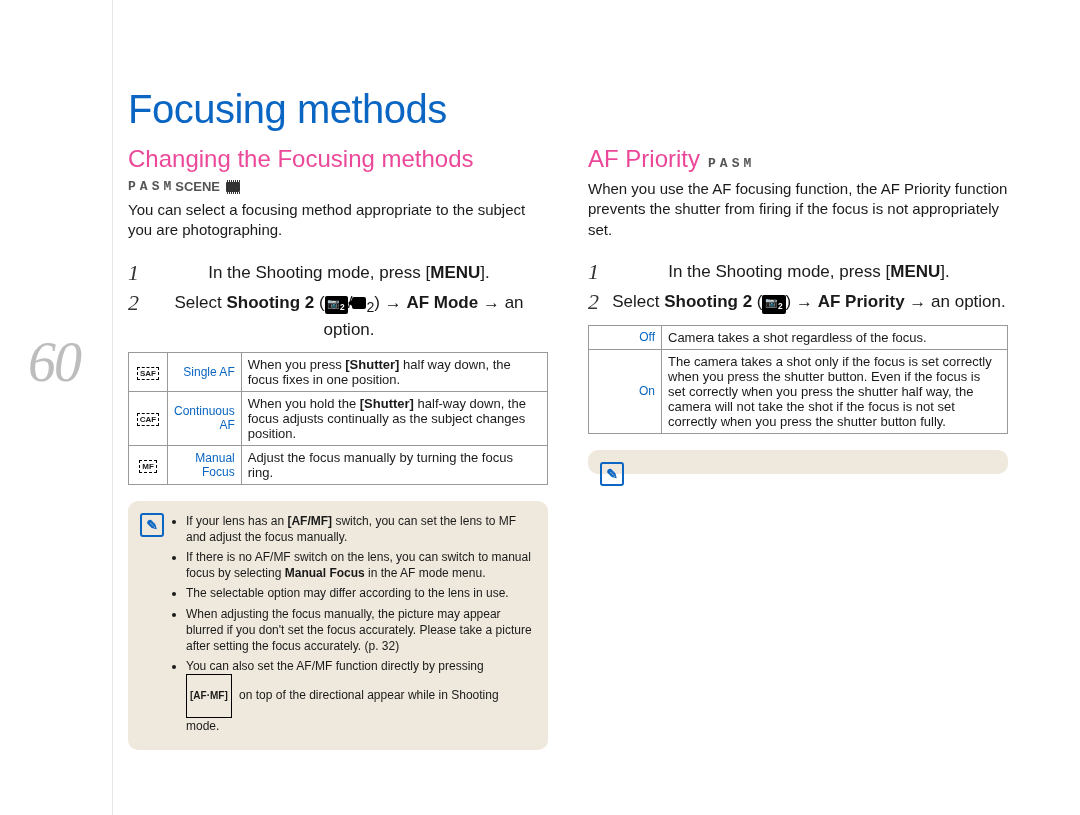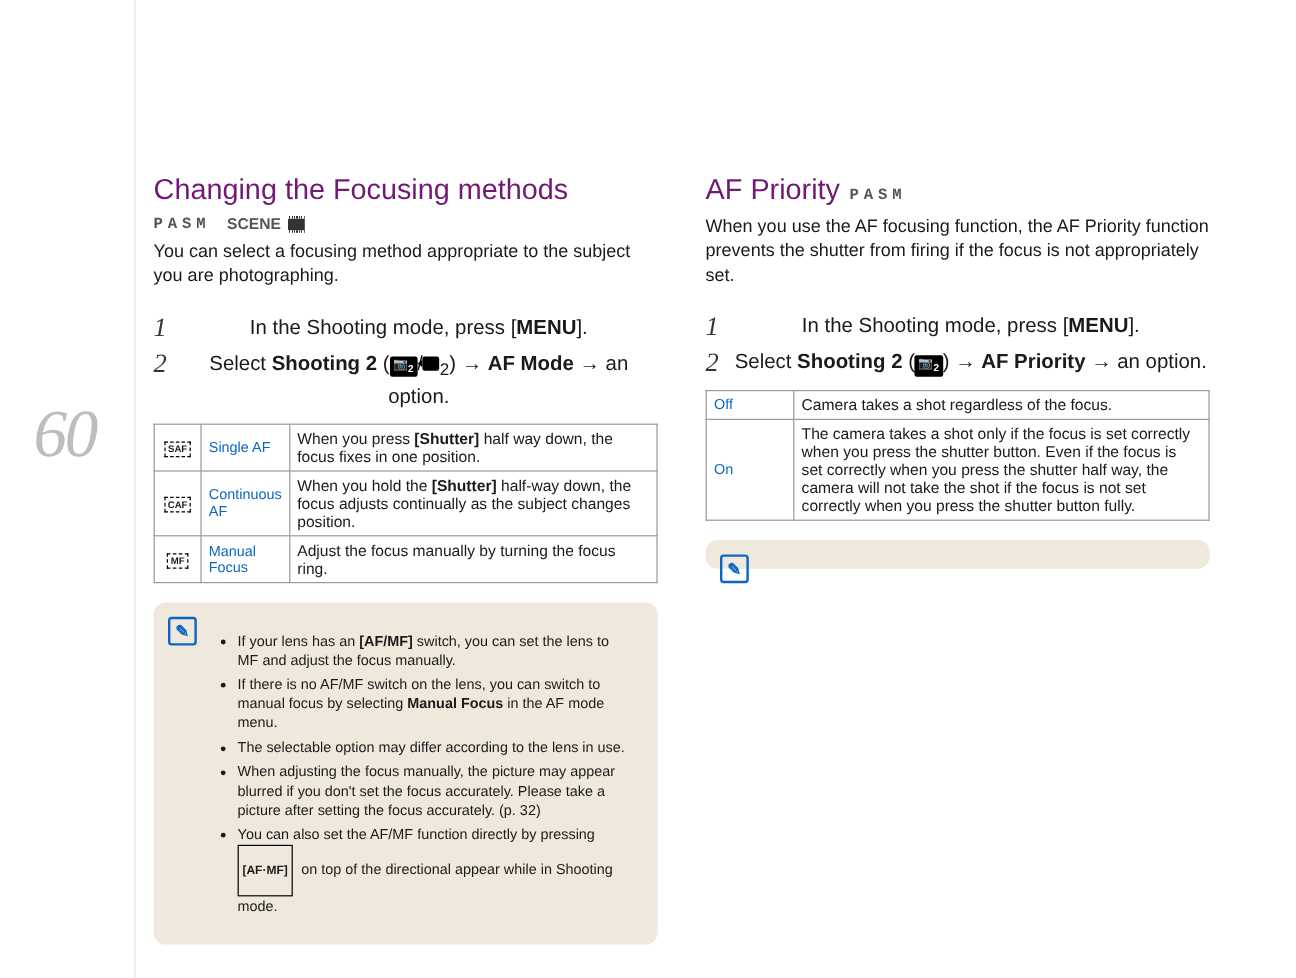--- a/index.html
+++ b/index.html
@@ -59,21 +59,21 @@
     gap: 40px;
   }
 
   .col {
     width: 420px;
   }
 
   h2.section {
     font-size: 24px;
     font-weight: 400;
-    color: #701a75;
+    color: #ec4899;
     margin: 0 0 6px 0;
   }
 
   .modes {
     font-size: 14px;
     color: #555;
     margin-bottom: 6px;
     display: flex;
     align-items: center;
     gap: 4px;
@@ -81,21 +81,20 @@
 
   .mode-letter {
     font-family: 'Courier New', monospace;
     font-weight: bold;
     font-size: 13px;
   }
 
   .mode-scene {
     font-weight: bold;
     font-size: 13px;
-    margin-left: 14px;
   }
 
   .mode-movie {
     display: inline-block;
     width: 14px;
     height: 10px;
     background: #333;
     border-radius: 1px;
     position: relative;
     vertical-align: middle;
@@ -187,21 +186,21 @@
   table.opt td {
     border: 1px solid #999;
     padding: 4px 6px;
     vertical-align: middle;
   }
   table.opt td.icon { width: 26px; text-align: center; white-space: nowrap; }
   table.opt td.lbl {
     width: 60px;
     color: #0a66c2;
     font-size: 12px;
-    text-align: left;
+    text-align: right;
   }
   table.opt td.desc {}
   .af-box {
     display: inline-block;
     border: 1px dashed #000;
     font-size: 8px;
     font-weight: bold;
     padding: 1px 2px;
     margin: 0 auto;
   }
@@ -223,21 +222,21 @@
     height: 20px;
     border: 2px solid #0a66c2;
     border-radius: 3px;
     color: #0a66c2;
     font-weight: bold;
     font-size: 14px;
     line-height: 20px;
     text-align: center;
   }
   .note-box ul {
-    margin: 12px;
+    margin: 0;
     padding-left: 14px;
   }
   .note-box li {
     margin-bottom: 4px;
   }
   .note-box .single {
     padding-left: 0;
   }
 
   .sec-inline {
@@ -246,20 +245,21 @@
     gap: 8px;
   }
   .sec-inline .modes { margin-bottom: 0; }
 </style>
 </head>
 <body>
 
 <div class="page">
   <div class="side-margin"></div>
   <div class="page-number">60</div>
+  <h1 class="main-title">Focusing methods</h1>
 
   <div class="columns">
 
     <div class="col">
       <h2 class="section">Changing the Focusing methods</h2>
       <div class="modes">
         <span class="mode-letter">P</span>
         <span class="mode-letter">A</span>
         <span class="mode-letter">S</span>
         <span class="mode-letter">M</span>

